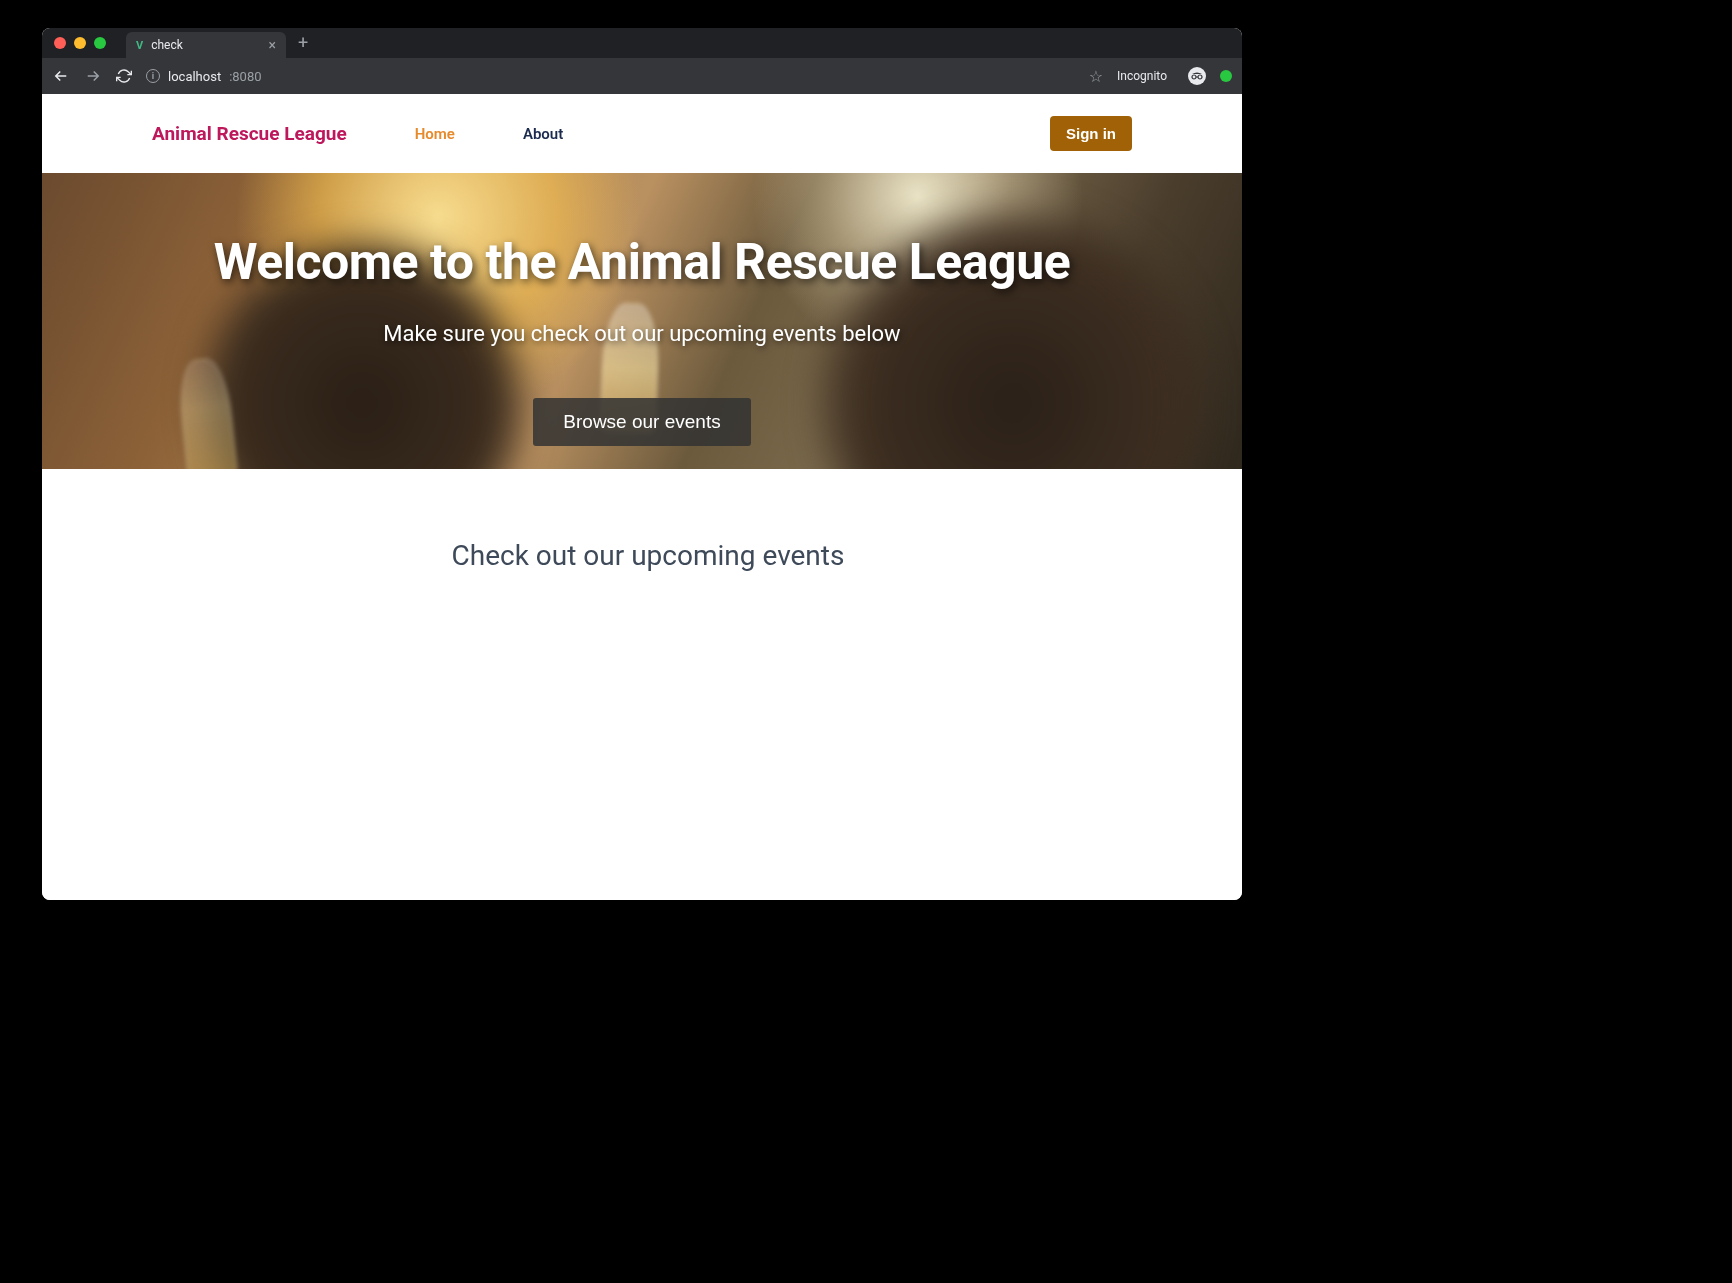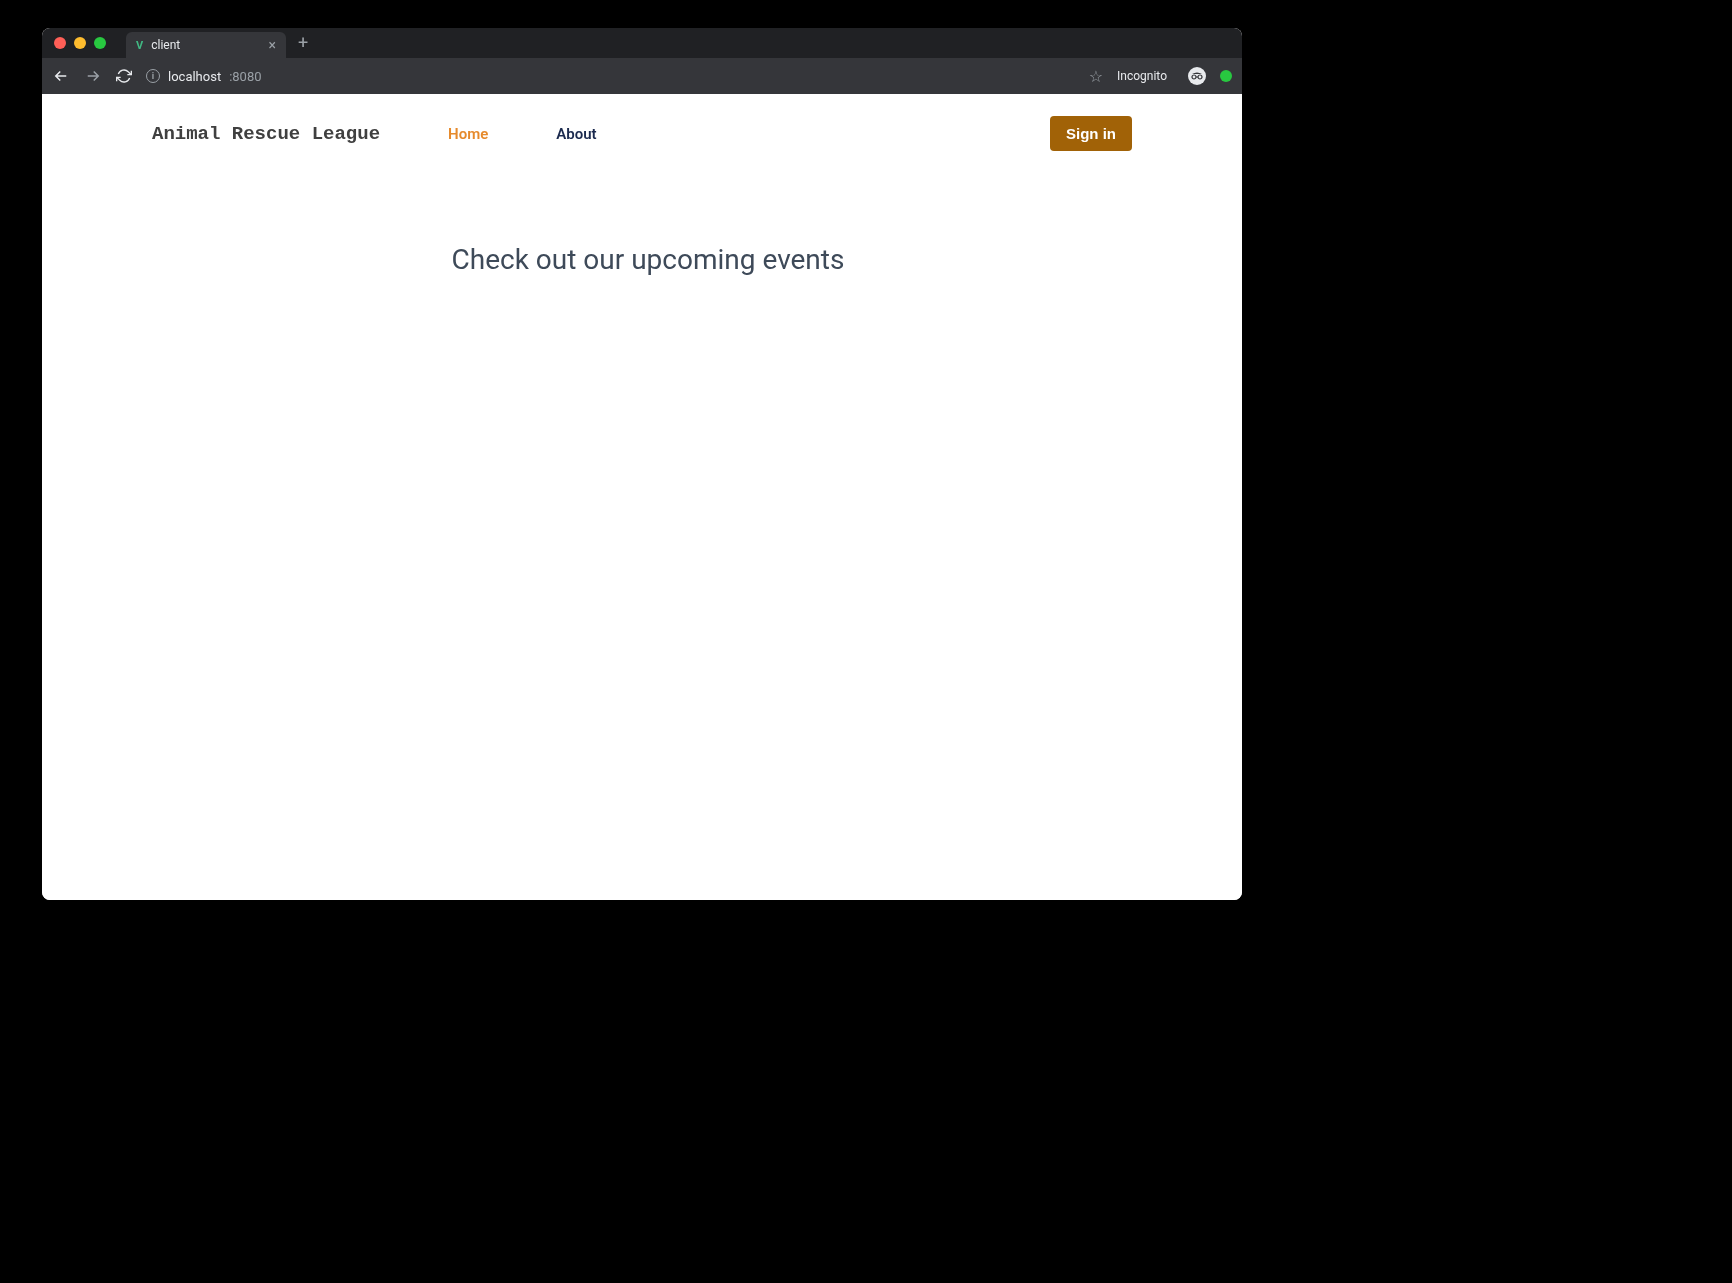--- a/index.html
+++ b/index.html
@@ -100,22 +100,21 @@
   }
   .navbar {
     display:flex;
     align-items:center;
     padding: 22px 110px;
     gap: 20px;
   }
   .brand {
     font-size: 19px;
     font-weight: 700;
-    color: #404040;
-    font-family: Liberation Mono, monospace;
+    color: #be185d;
   }
   .nav-link {
     font-size: 15px;
     font-weight: 600;
     color: #1b2a4e;
     cursor:pointer;
     padding-left:48px;
   }
   .nav-link.active { color: #e68a2c; }
   .signin {
@@ -216,21 +215,21 @@
 <div class="window">
 
   <div class="tab-strip">
     <div class="traffic-lights">
       <div class="tl red"></div>
       <div class="tl yellow"></div>
       <div class="tl green"></div>
     </div>
     <div class="tab">
       <span class="favicon">V</span>
-      <span>client</span>
+      <span>check</span>
       <span class="tab-close">×</span>
     </div>
     <div class="new-tab">+</div>
   </div>
 
   <div class="addr-bar">
     <span class="nav-ico">
       <svg width="18" height="18" viewBox="0 0 24 24" fill="none" stroke="#e8eaed" stroke-width="2">
           <path d="M19 12H5M11 6l-6 6 6 6"></path>
         </svg>
@@ -270,17 +269,27 @@
 
   <div class="page">
 
     <div class="navbar">
       <span class="brand">Animal Rescue League</span>
       <span class="nav-link active">Home</span>
       <span class="nav-link">About</span>
       <button class="signin">Sign in</button>
     </div>
 
+    <div class="hero">
+      <div class="hero-bg">
+        <div class="glass g1"></div>
+        <div class="glass g2"></div>
+        <div class="glass g3"></div>
+      </div>
+      <h1 class="hero-title">Welcome to the Animal Rescue League</h1>
+      <p class="hero-sub">Make sure you check out our upcoming events below</p>
+      <button class="hero-cta">Browse our events</button>
+    </div>
 
     <h2 class="events-head">Check out our upcoming events</h2>
 
   </div>
 </div>
 
 </body></html>

